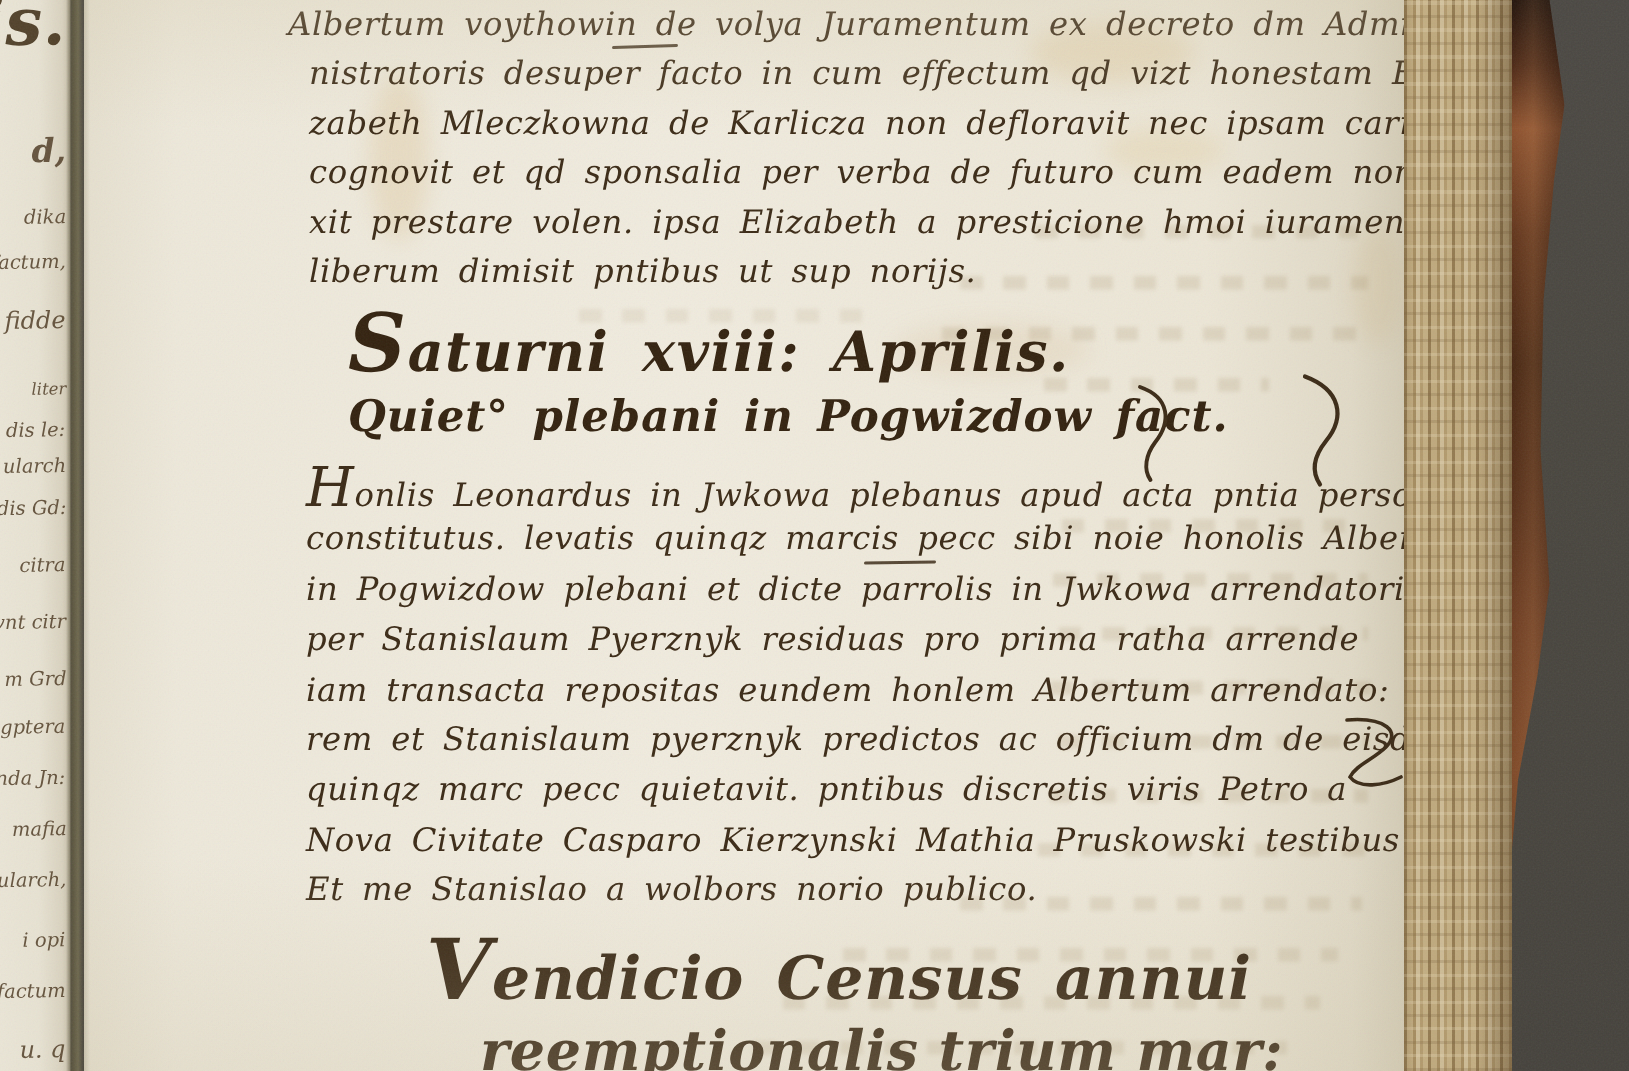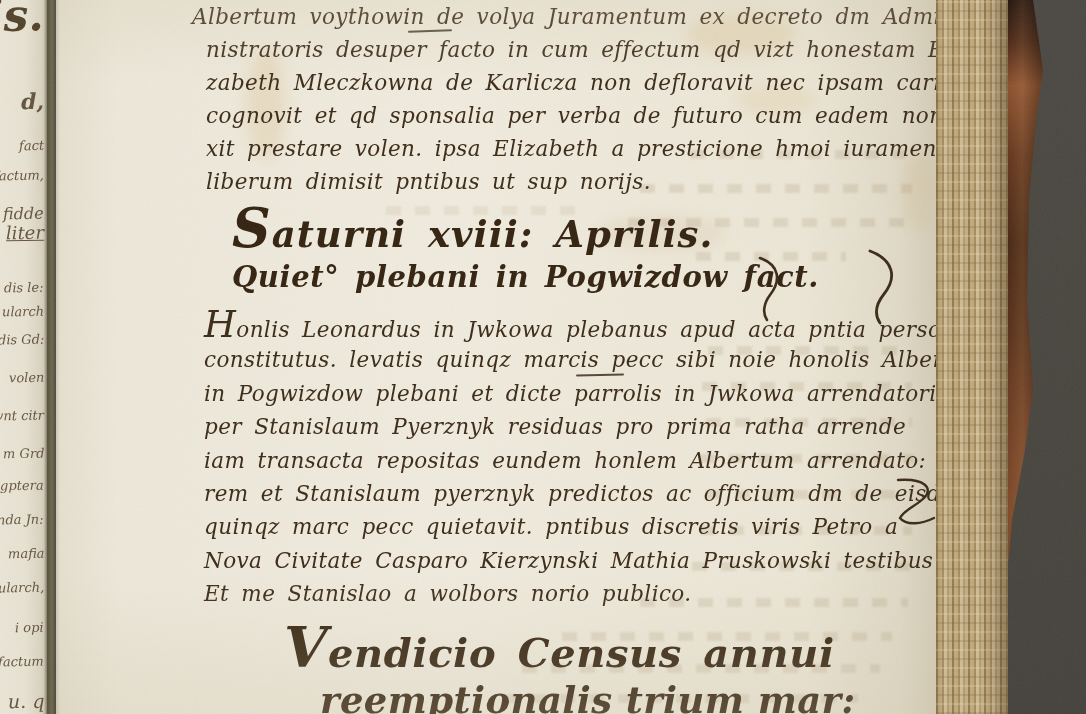--- a/index.html
+++ b/index.html
@@ -75,37 +75,37 @@
                  rgba(255,200,140,.12) 60%,rgba(0,0,0,.35) 100%);}
 </style>
 </head>
 <body>
 
 <div class="stage">
 
   <div class="prev-page">
     <span class="prev-frag" style="top:-10px;font-size:44px;font-weight:600;color:#3e2c14;">lis.</span>
     <span class="prev-frag" style="top:88px;font-size:22px;font-weight:600;">d,</span>
-    <span class="prev-frag" style="top:138px;font-size:13px;">fact</span>
+    <span class="prev-frag" style="top:138px;font-size:13px;">dika</span>
     <span class="prev-frag" style="top:168px;font-size:13px;">factum,</span>
     <span class="prev-frag" style="top:204px;font-size:16px;">fidde</span>
-    <span class="prev-frag" style="top:222px;font-size:18px;text-decoration:underline;">liter</span>
+    <span class="prev-frag" style="top:253px;font-size:11px;">liter</span>
     <span class="prev-frag" style="top:280px;font-size:13px;">dis le:</span>
     <span class="prev-frag" style="top:304px;font-size:13px;">ularch</span>
     <span class="prev-frag" style="top:332px;font-size:13px;">dis Gd:</span>
-    <span class="prev-frag" style="top:370px;font-size:13px;">volen</span>
+    <span class="prev-frag" style="top:370px;font-size:13px;">citra</span>
     <span class="prev-frag" style="top:408px;font-size:13px;">vnt citr</span>
     <span class="prev-frag" style="top:446px;font-size:13px;">m Grd</span>
     <span class="prev-frag" style="top:478px;font-size:13px;">S gptera</span>
     <span class="prev-frag" style="top:512px;font-size:13px;">nda Jn:</span>
     <span class="prev-frag" style="top:546px;font-size:13px;">mafia</span>
     <span class="prev-frag" style="top:580px;font-size:13px;">ularch,</span>
     <span class="prev-frag" style="top:620px;font-size:13px;">i opi</span>
     <span class="prev-frag" style="top:654px;font-size:13px;">factum</span>
-    <span class="prev-frag" style="top:690px;font-size:19px;">u. q</span>
+    <span class="prev-frag" style="top:690px;font-size:16px;">u. q</span>
   </div>
 
   <div class="gutter"></div>
 
   <div class="leather"></div>
   <div class="fore-edge">
     <div class="grain"></div>
     <div class="shade"></div>
   </div>
 

